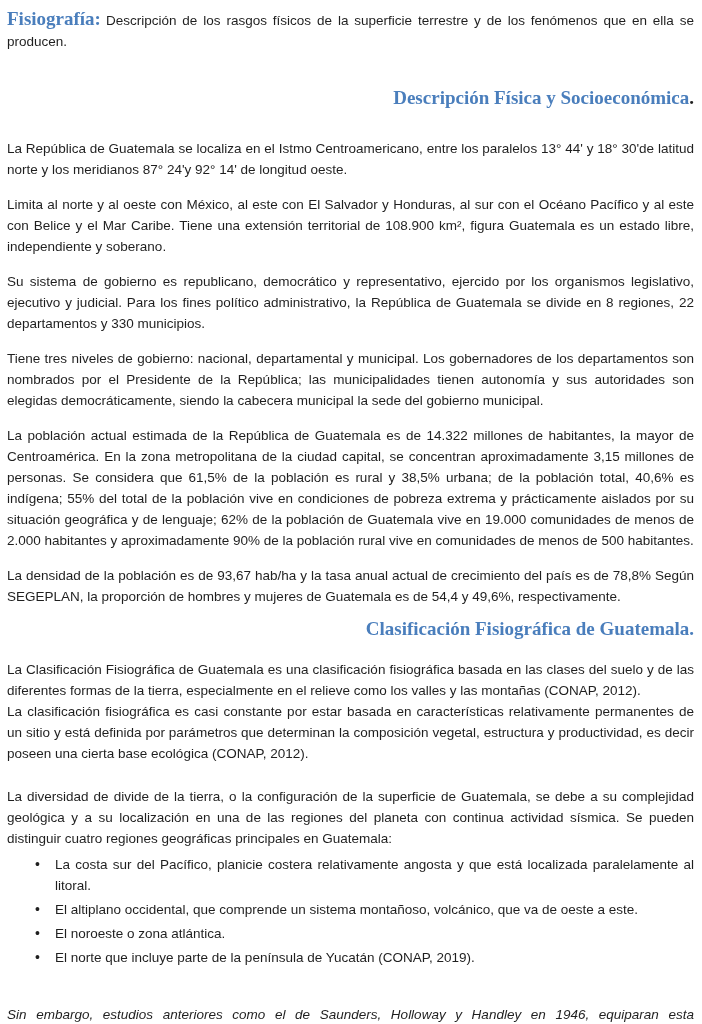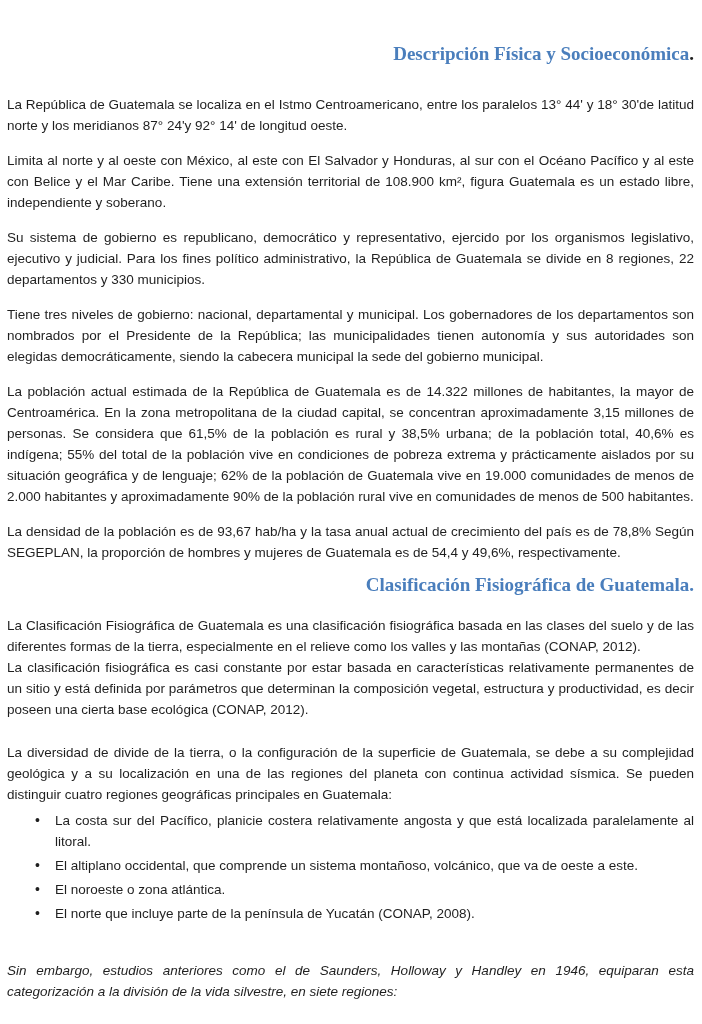--- a/index.html
+++ b/index.html
@@ -75,20 +75,23 @@
     left: 2px;
     top: 0;
     font-size: 14px;
   }
 </style>
 </head>
 <body>
 
 <div class="page">
 
+  <p class="para intro-para">
+    <span class="term">Fisiografía:</span><span>Descripción de los rasgos físicos de la superficie terrestre y de los fenómenos que en ella se producen.</span>
+  </p>
 
   <h2 class="heading heading-1">
     <span>Descripción Física y Socioeconómica</span><span class="dark-period">.</span>
   </h2>
 
   <p class="para after-heading">La República de Guatemala se localiza en el Istmo Centroamericano, entre los paralelos 13° 44' y 18° 30'de latitud norte y los meridianos 87° 24'y 92° 14' de longitud oeste.</p>
 
   <p class="para">Limita al norte y al oeste con México, al este con El Salvador y Honduras, al sur con el Océano Pacífico y al este con Belice y el Mar Caribe. Tiene una extensión territorial de 108.900 km², figura Guatemala es un estado libre, independiente y soberano.</p>
 
   <p class="para">Su sistema de gobierno es republicano, democrático y representativo, ejercido por los organismos legislativo, ejecutivo y judicial. Para los fines político administrativo, la República de Guatemala se divide en 8 regiones, 22 departamentos y 330 municipios.</p>
@@ -104,18 +107,18 @@
   <p class="para s2-para-1">La Clasificación Fisiográfica de Guatemala es una clasificación fisiográfica basada en las clases del suelo y de las diferentes formas de la tierra, especialmente en el relieve como los valles y las montañas (CONAP, 2012).</p>
 
   <p class="para s2-para-2">La clasificación fisiográfica es casi constante por estar basada en características relativamente permanentes de un sitio y está definida por parámetros que determinan la composición vegetal, estructura y productividad, es decir poseen una cierta base ecológica (CONAP, 2012).</p>
 
   <p class="para s2-para-3">La diversidad de divide de la tierra, o la configuración de la superficie de Guatemala, se debe a su complejidad geológica y a su localización en una de las regiones del planeta con continua actividad sísmica. Se pueden distinguir cuatro regiones geográficas principales en Guatemala:</p>
 
   <ul class="bullet-list">
     <li>La costa sur del Pacífico, planicie costera relativamente angosta y que está localizada paralelamente al litoral.</li>
     <li>El altiplano occidental, que comprende un sistema montañoso, volcánico, que va de oeste a este.</li>
     <li>El noroeste o zona atlántica.</li>
-    <li>El norte que incluye parte de la península de Yucatán (CONAP, 2008).</li>
+    <li>El norte que incluye parte de la península de Yucatán (CONAP, 2019).</li>
   </ul>
 
   <p class="para final-para">Sin embargo, estudios anteriores como el de Saunders, Holloway y Handley en 1946, equiparan esta categorización a la división de la vida silvestre, en siete regiones:</p>
 
 </div>
 
 </body></html>

